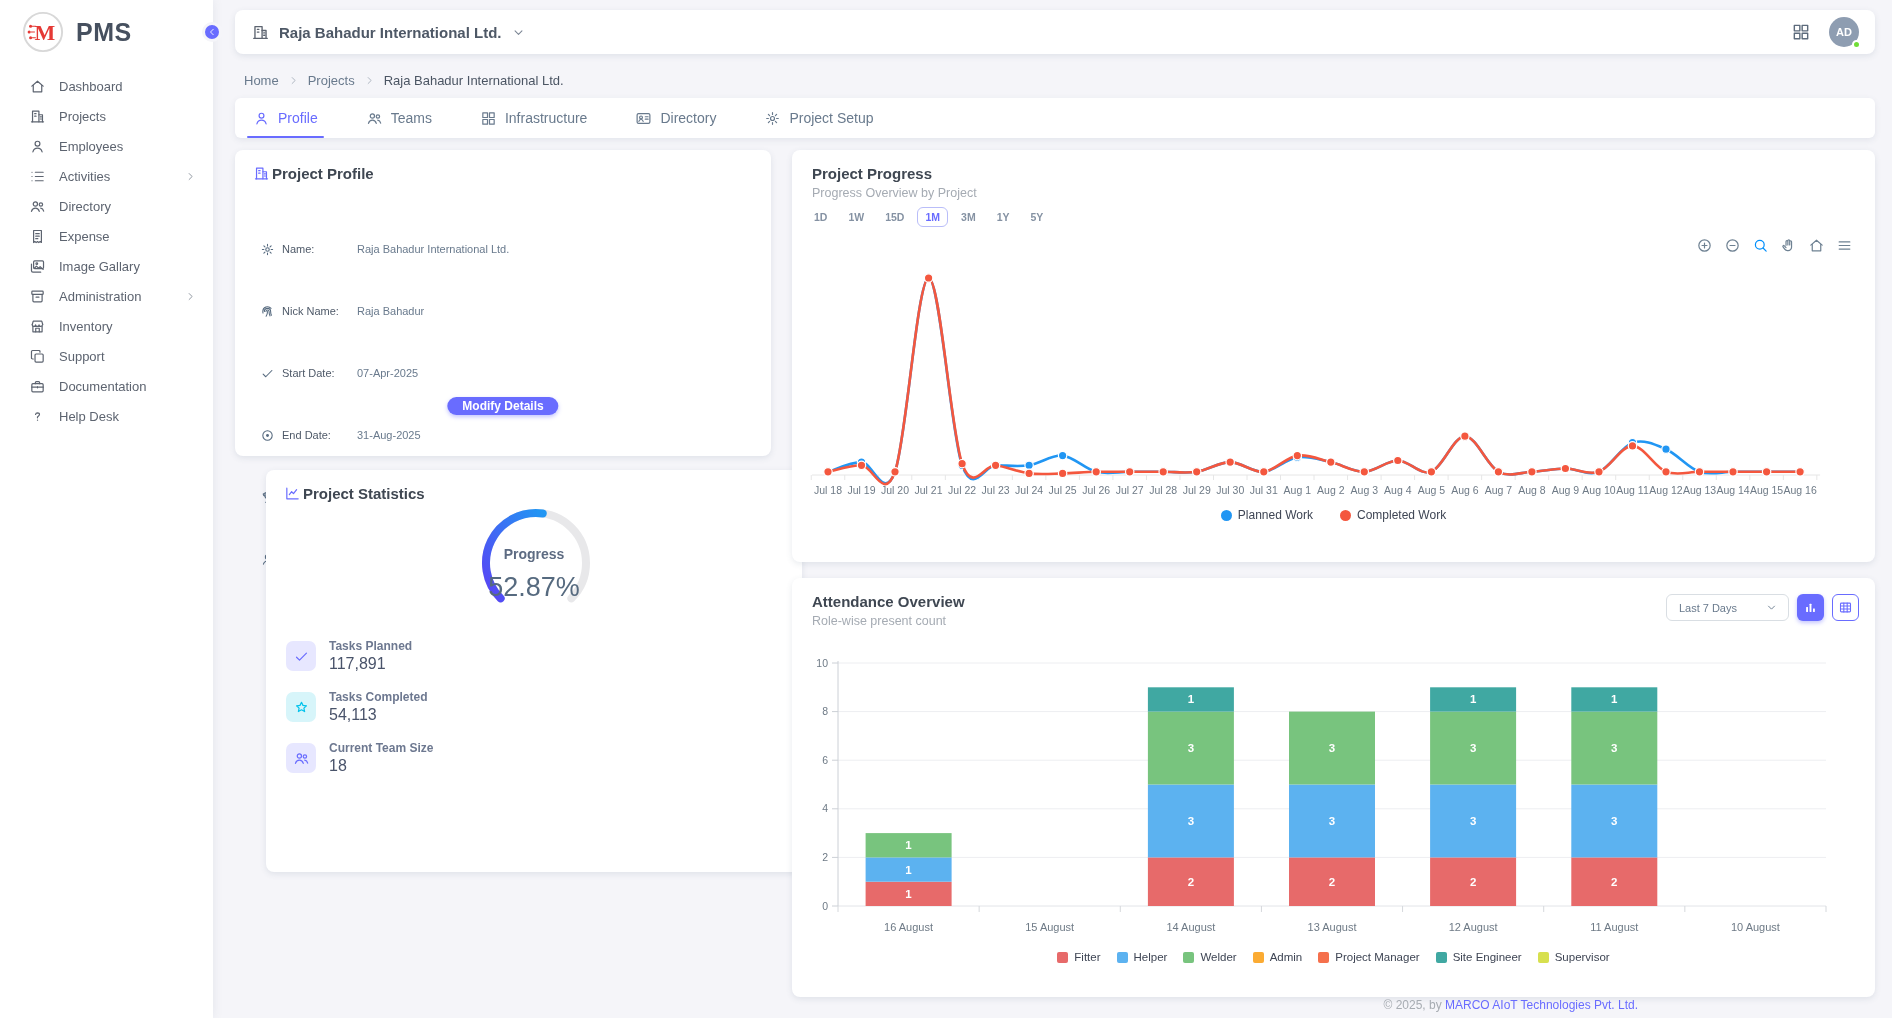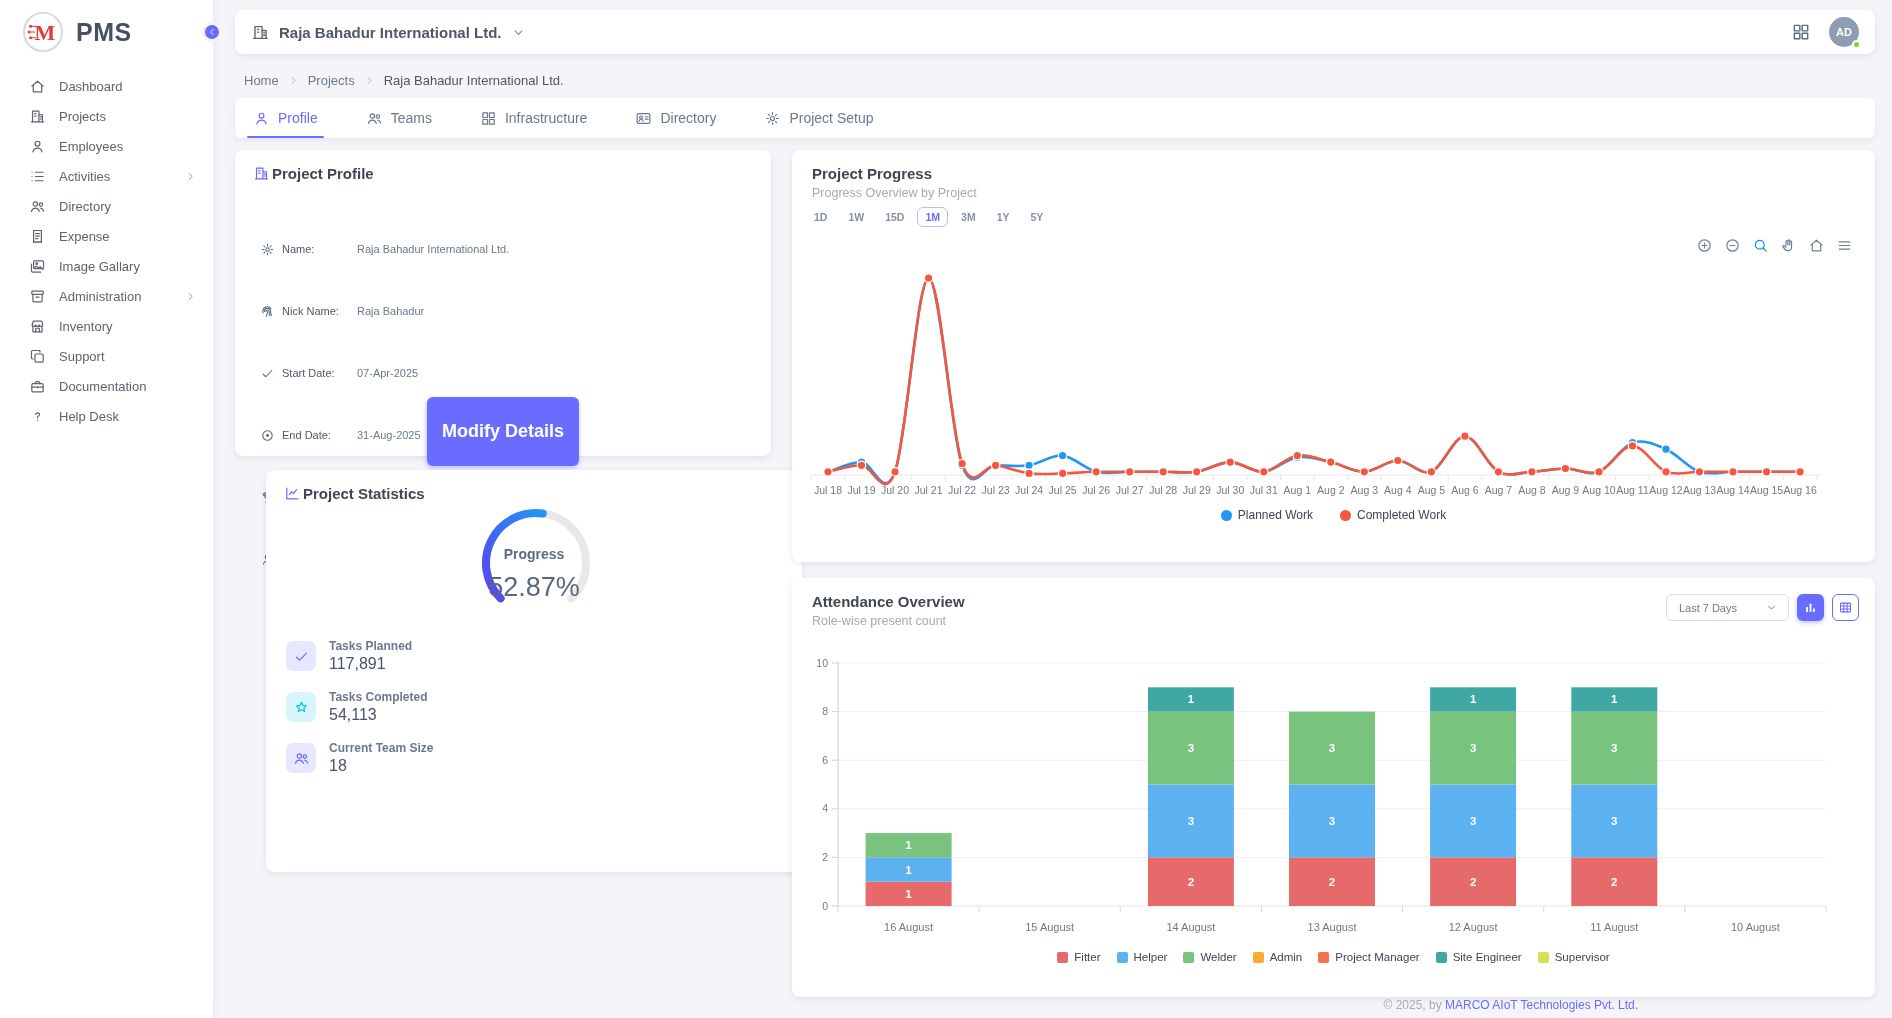--- a/index.html
+++ b/index.html
@@ -54,21 +54,21 @@
   .card-title{display:flex;align-items:center;gap:2px;font-size:15px;font-weight:700;color:#3f4752;padding:15px 18px 0 18px;}
   .card-title .ic{width:17px;height:17px;color:#696cff;flex:none;}
   .card-sub{padding:4px 18px 0;font-size:12.5px;color:#a5abb3;}
   
   .fields{padding:13px 18px 0 25px;}
   .field{display:flex;align-items:center;margin-bottom:10px;font-size:11px;line-height:1.35;margin-top:46px;}
   .field .ic{width:15px;height:15px;color:#566a7f;margin-right:7px;flex:none;margin-top:1px;}
   .field .flabel{width:75px;color:#4e5968;flex:none;}
   .field .fvalue{color:#697a8d;width:340px;}
   .modify-btn{position:absolute;left:50%;transform:translateX(-50%);top:247px;background:#696cff;color:#fff;
-    border:none;border-radius:6px;font-size:18px;font-weight:600;padding:24px 15px;cursor:pointer;
+    border:none;border-radius:14px;font-size:12px;font-weight:600;padding:2px 15px;cursor:pointer;
     box-shadow:0 2px 4px rgba(105,108,255,.4);font-family:inherit;}
   
   .gauge-svg{position:absolute;left:210px;top:35px;}
   .gauge-label{position:absolute;top:76px;left:0;width:100%;text-align:center;font-size:14px;font-weight:700;color:#5d6b82;}
   .gauge-value{position:absolute;top:102px;left:0;width:100%;text-align:center;font-size:27px;color:#566a7f;}
   .stat-items{position:absolute;left:20px;top:169px;}
   .stat-item{display:flex;align-items:center;gap:13px;margin-bottom:17px;}
   .stat-ic{width:30px;height:30px;border-radius:7px;display:flex;align-items:center;justify-content:center;flex:none;}
   .stat-ic .ic{width:17px;height:17px;}
   .stat-txt{display:flex;flex-direction:column;}

